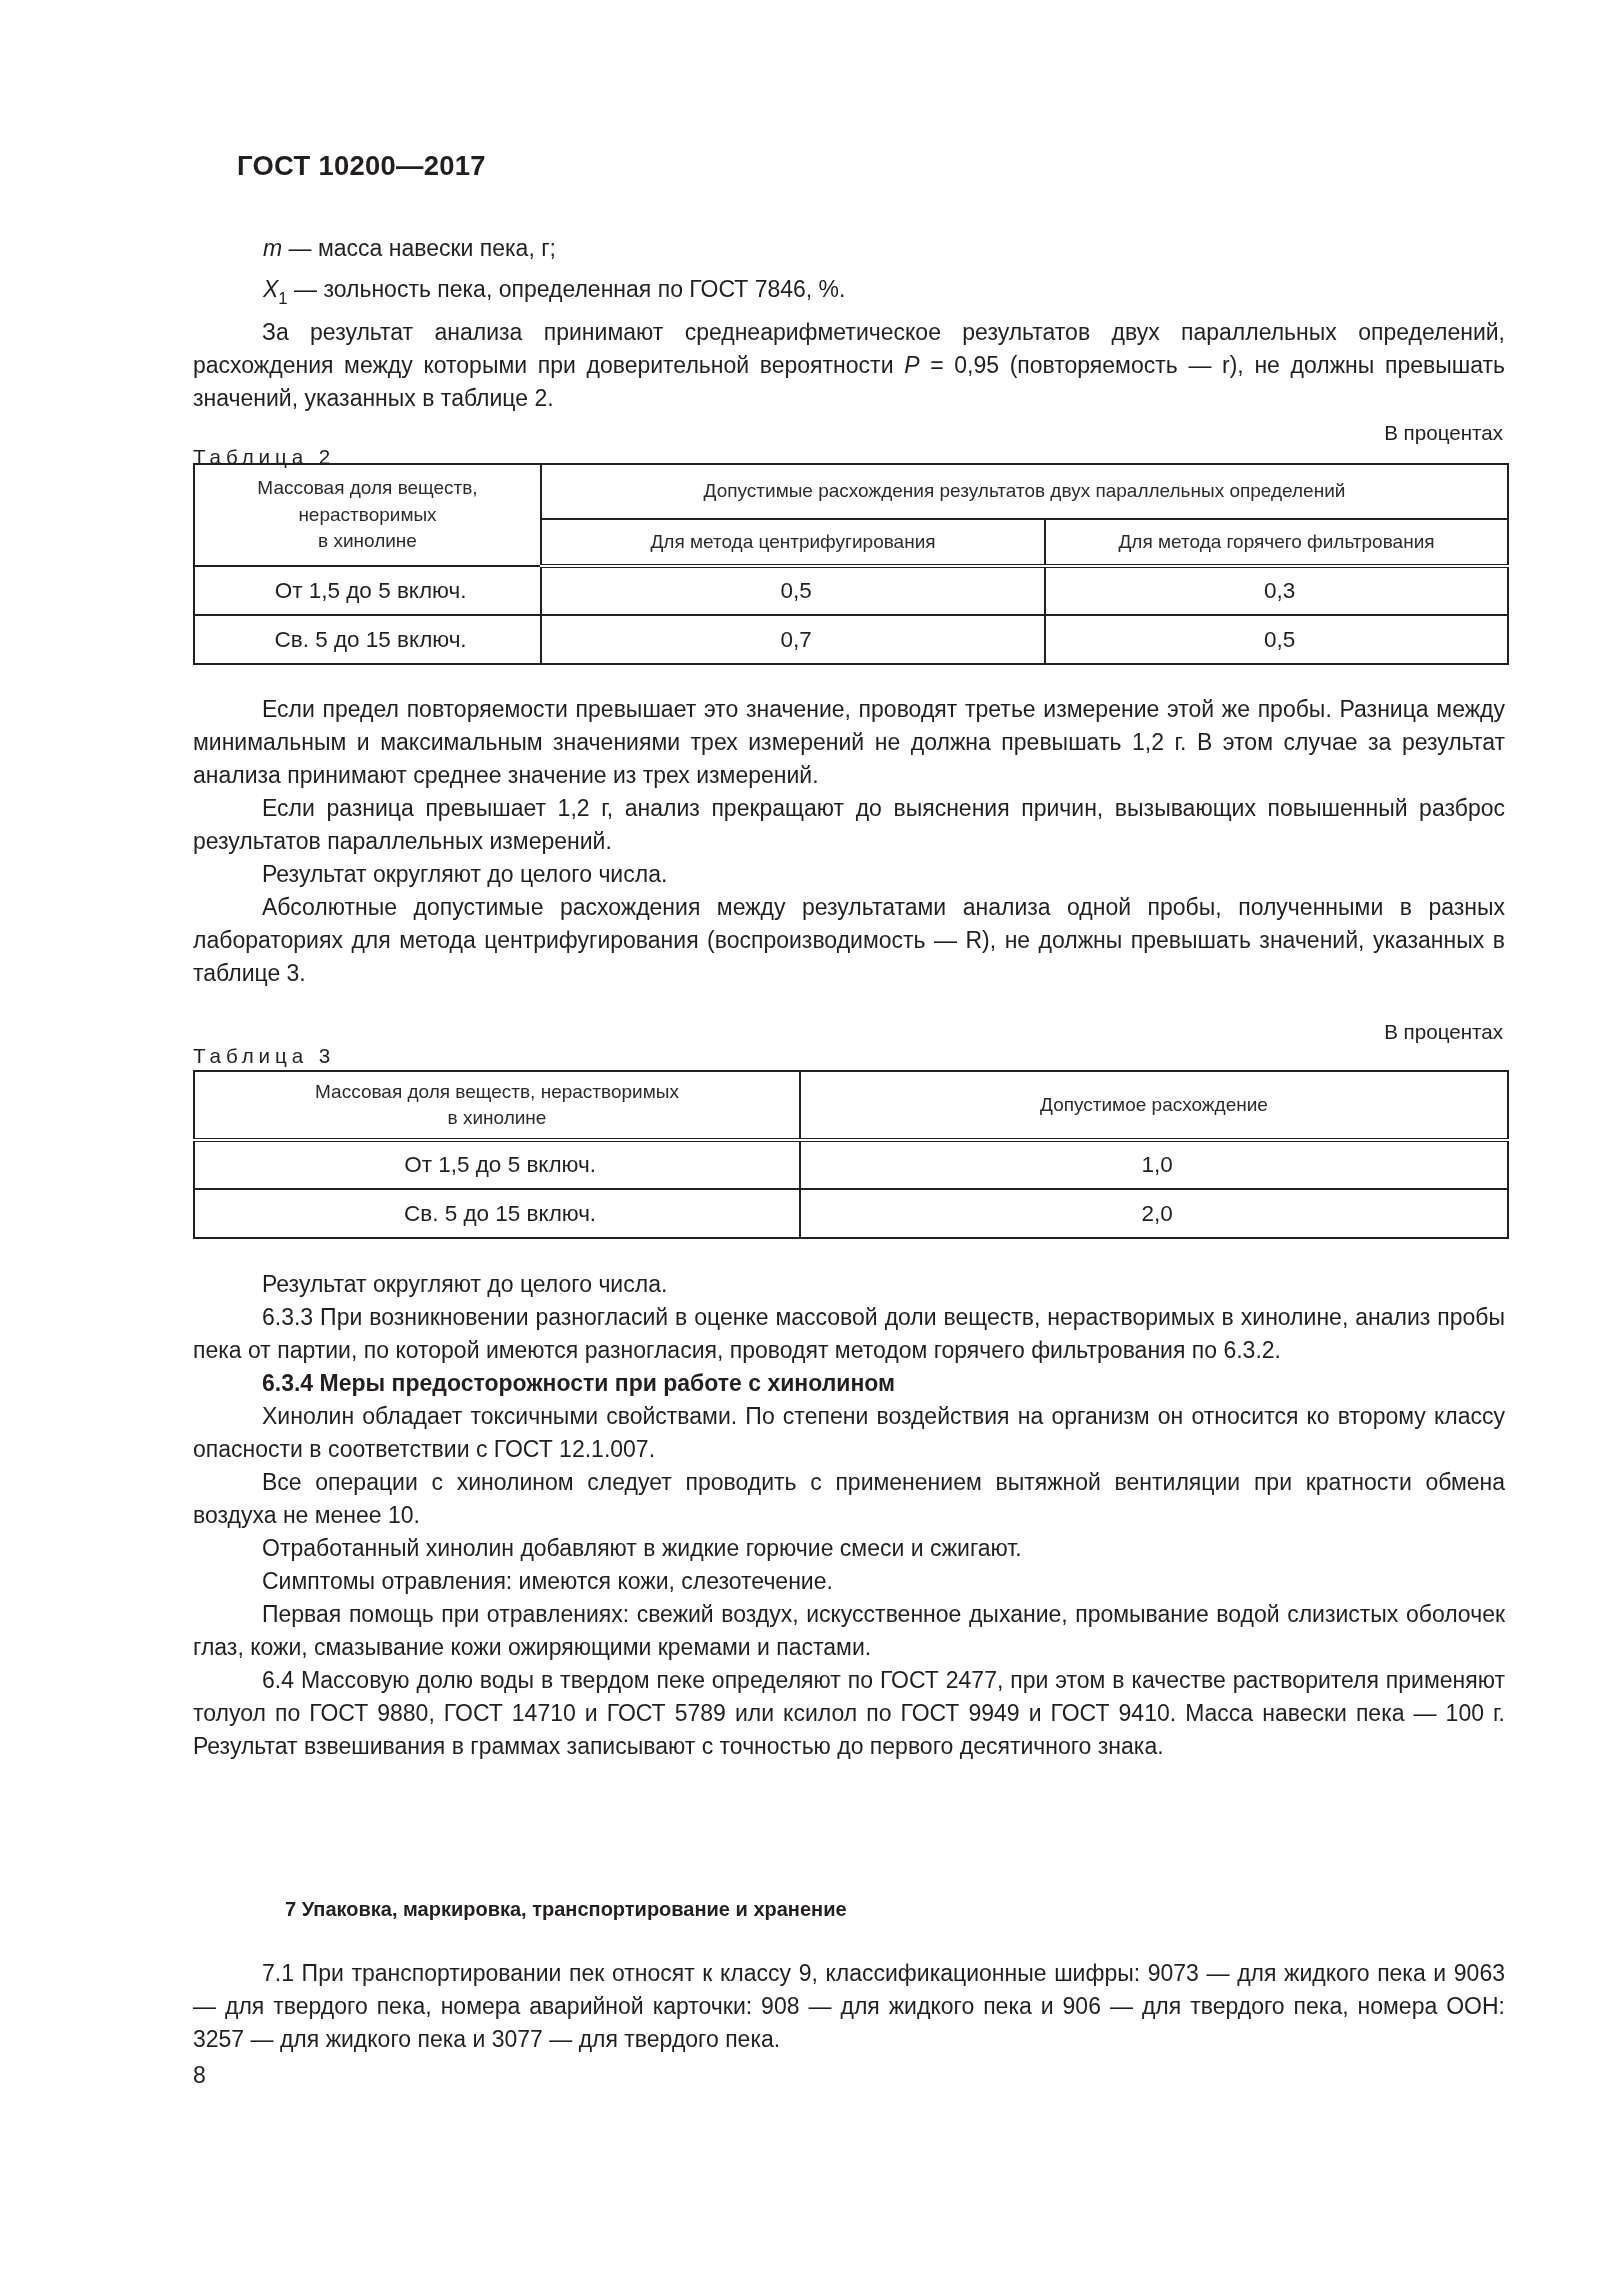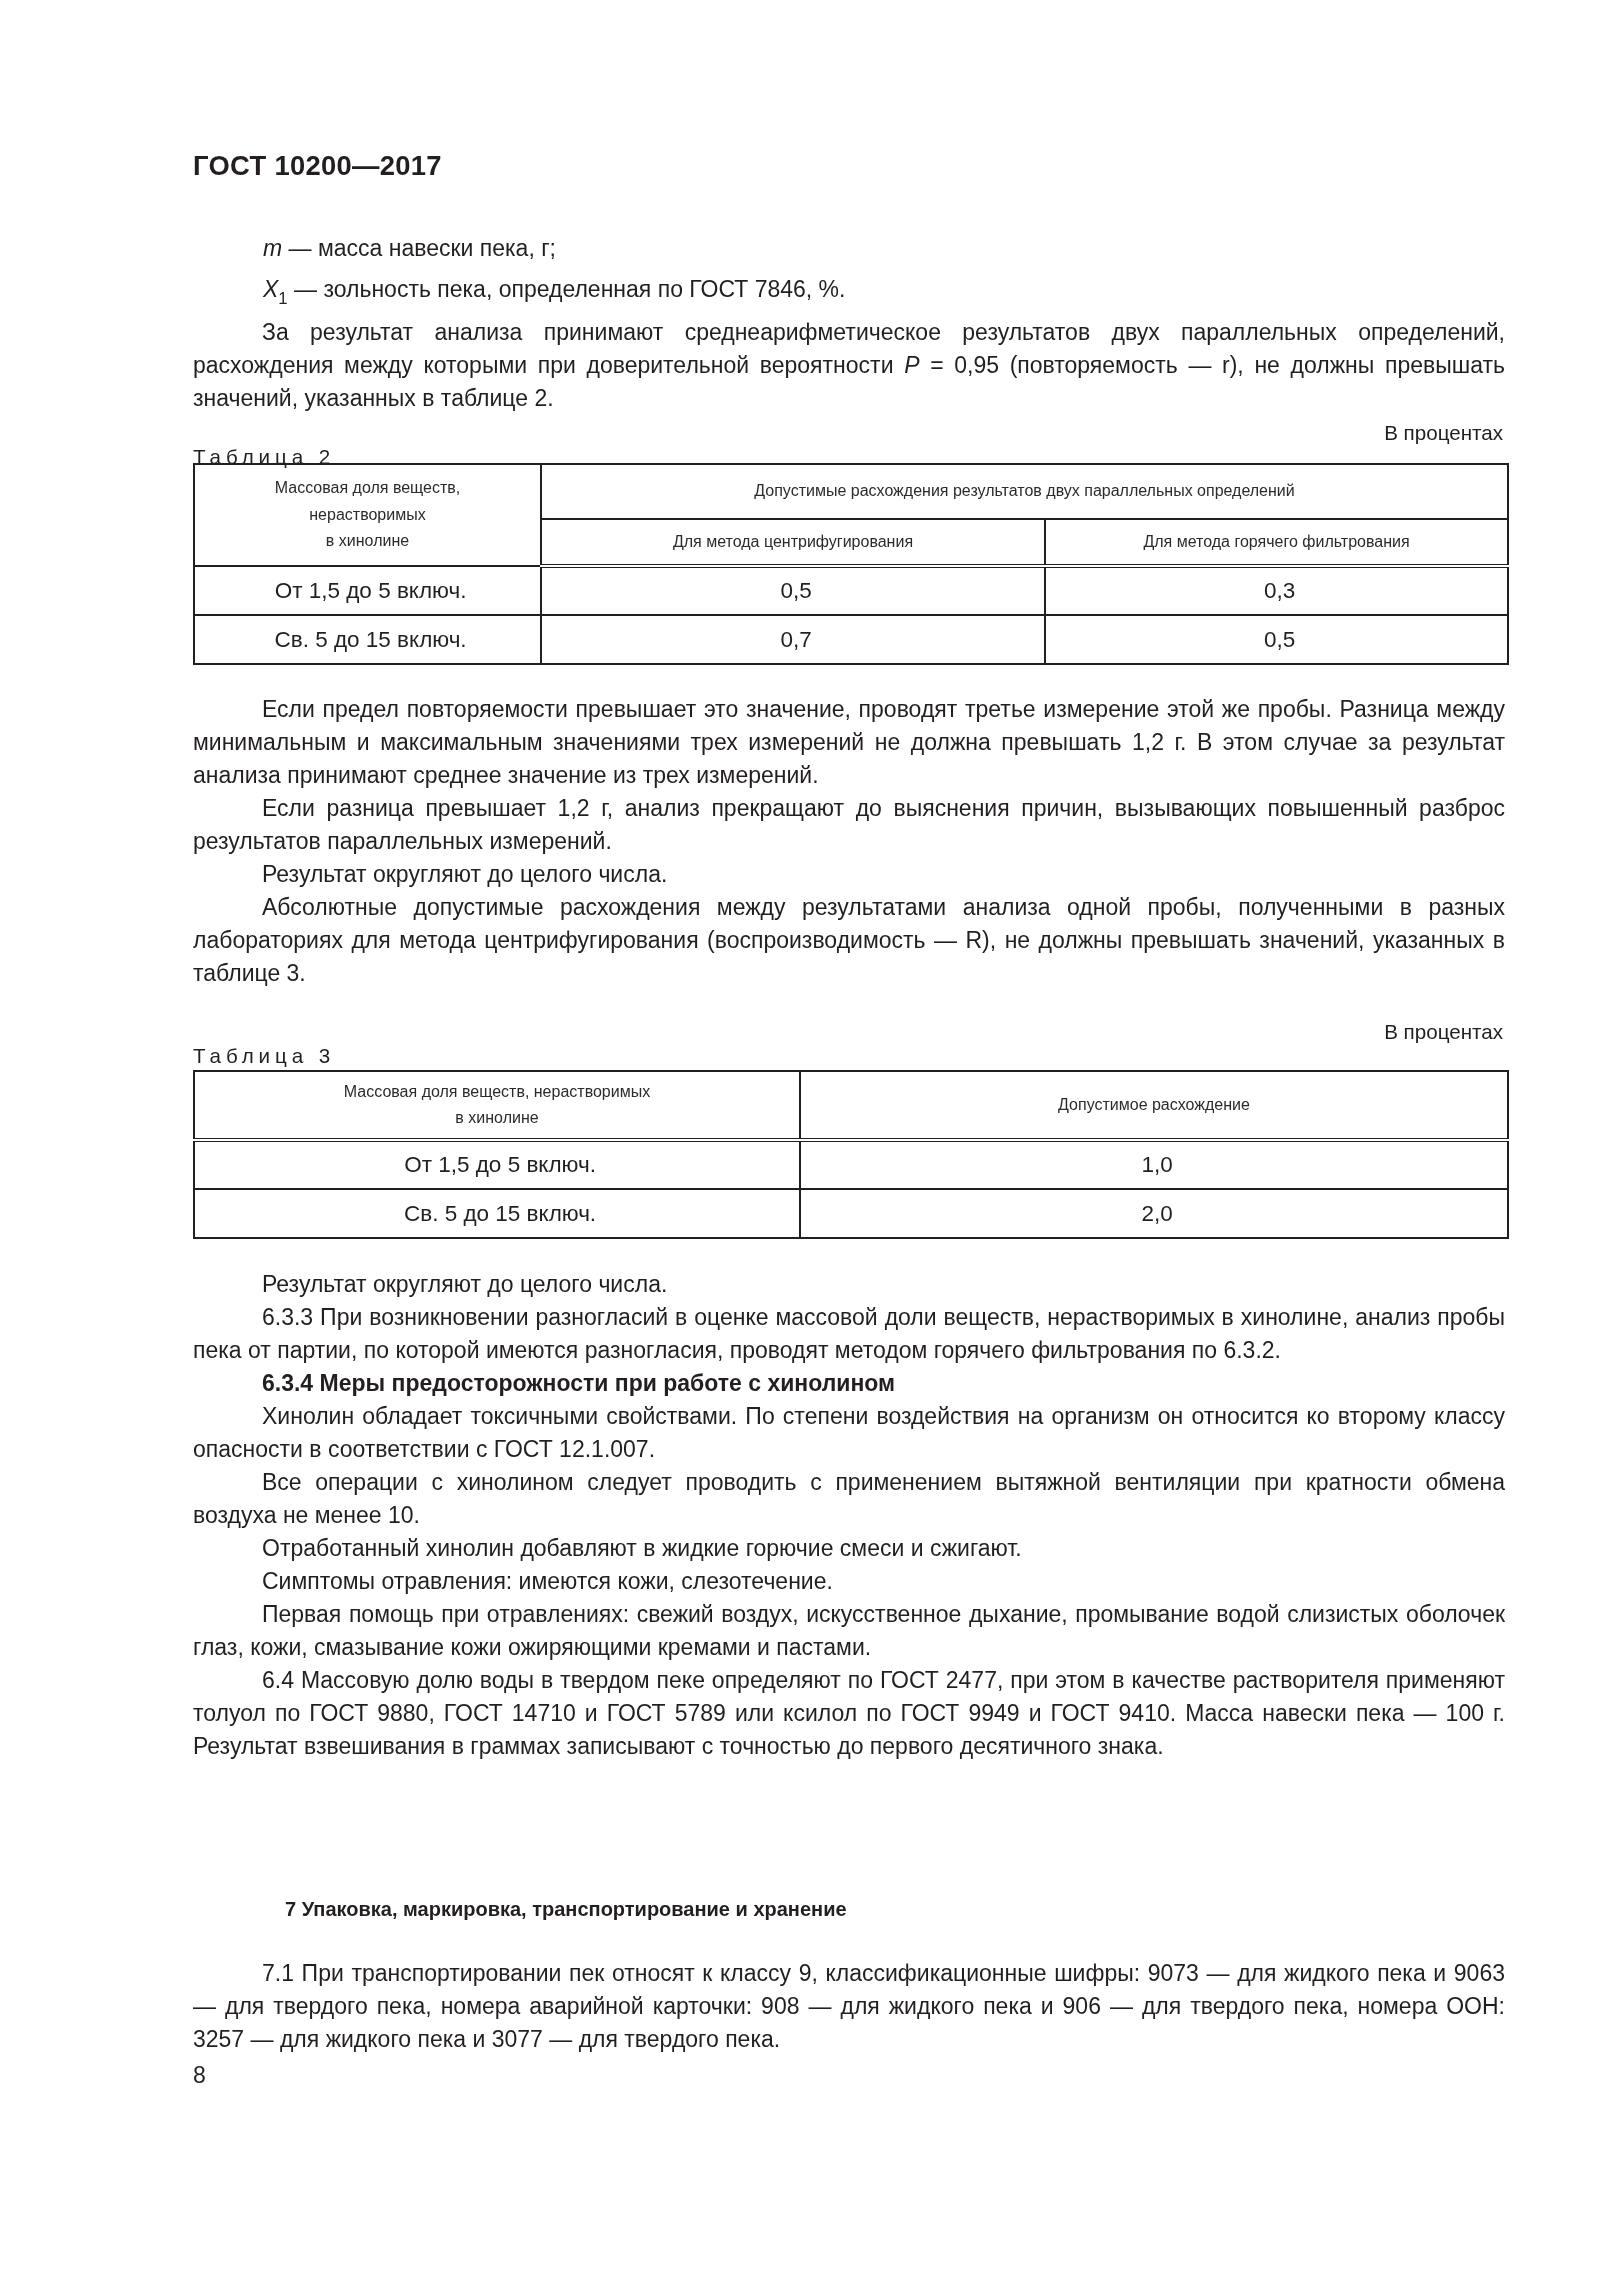--- a/index.html
+++ b/index.html
@@ -1,31 +1,31 @@
 <!DOCTYPE html>
 <html><head>
 <meta charset="utf-8">
 <style>
   html, body { margin:0; padding:0; background:#ffffff; }
   body { width:1621px; height:2293px; position:relative; overflow:hidden;
          font-family:"Liberation Sans", "DejaVu Sans", sans-serif; color:#231f20; }
-  .abs { position:absolute; }
+  .abs { position:absolute;margin-left:44px; }
   .doc-header { left:193px; top:150px; font-size:27.4px; font-weight:bold; letter-spacing:0.3px; }
   .block { position:absolute; left:193px; width:1312px; font-size:23px; line-height:33px; text-align:justify; }
   .block p { margin:0; text-indent:69px; text-align:justify; text-align-last:left; }
   .def-line { margin:8px; padding-left:62px; }
   .sub { font-size:16.7px; position:relative; top:6.9px; }
   .it { font-style:italic; }
   .bold { font-weight:bold; }
   .table-caption { position:absolute; left:193px; width:1312px; font-size:20.6px; height:29px; }
   .table-caption .cap-left { position:absolute; left:0; top:0; letter-spacing:4.9px;margin-top:24px; }
   .table-caption .cap-right { position:absolute; right:2px; top:0; }
   table.gost { position:absolute; left:193px; width:1313px; border-collapse:collapse; table-layout:fixed; }
   table.gost td { border:2.5px solid #231f20; text-align:center; vertical-align:middle; padding:0 5.9px; }
-  table.gost td.hdr { font-size:16px; line-height:26.5px; color:#2b2b2b; }
+  table.gost td.hdr { font-size:19px; line-height:26.5px; color:#2b2b2b; }
   table.gost td.val { font-size:22.5px;padding-left:12px; }
   table.gost tr.head-last td { border-bottom:4.9px double #231f20; }
   .section-heading { position:absolute; left:262px; top:1898px; font-size:20px; font-weight:bold;margin-left:23px; }
   .page-number { position:absolute; left:193px; top:2062px; font-size:23px; }
 </style>
 </head>
 <body>
 
 <div class="abs doc-header">ГОСТ 10200—2017</div>
 

